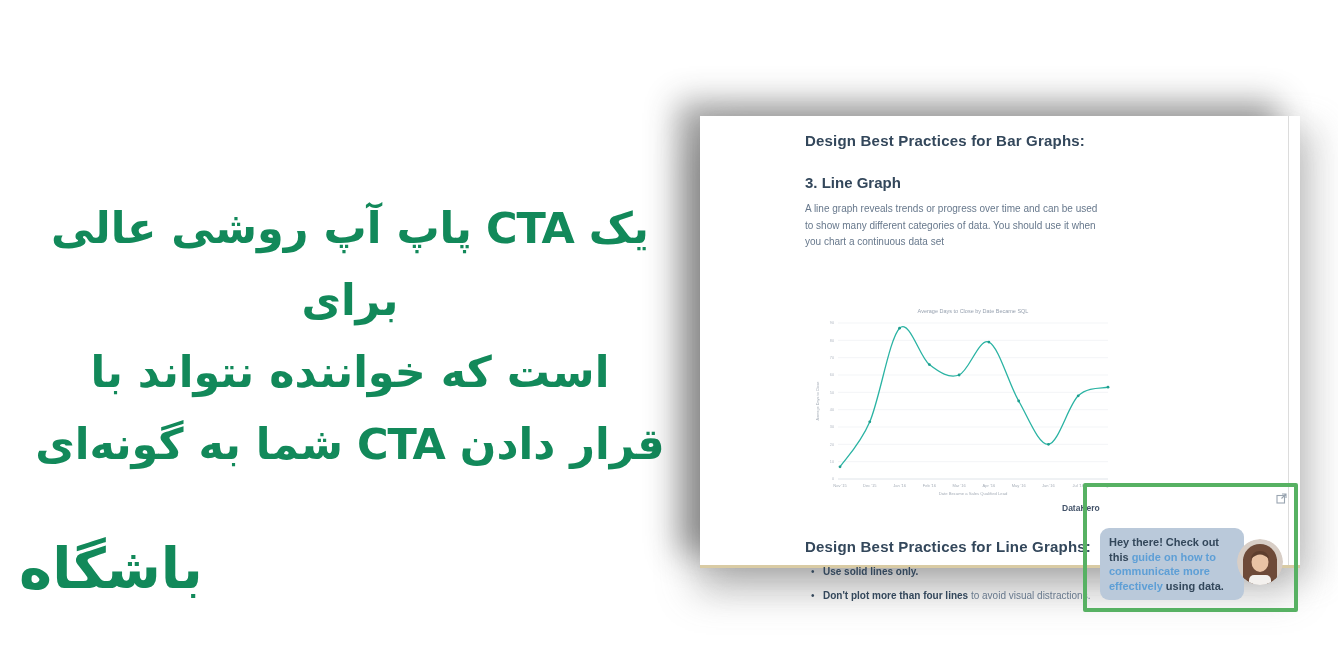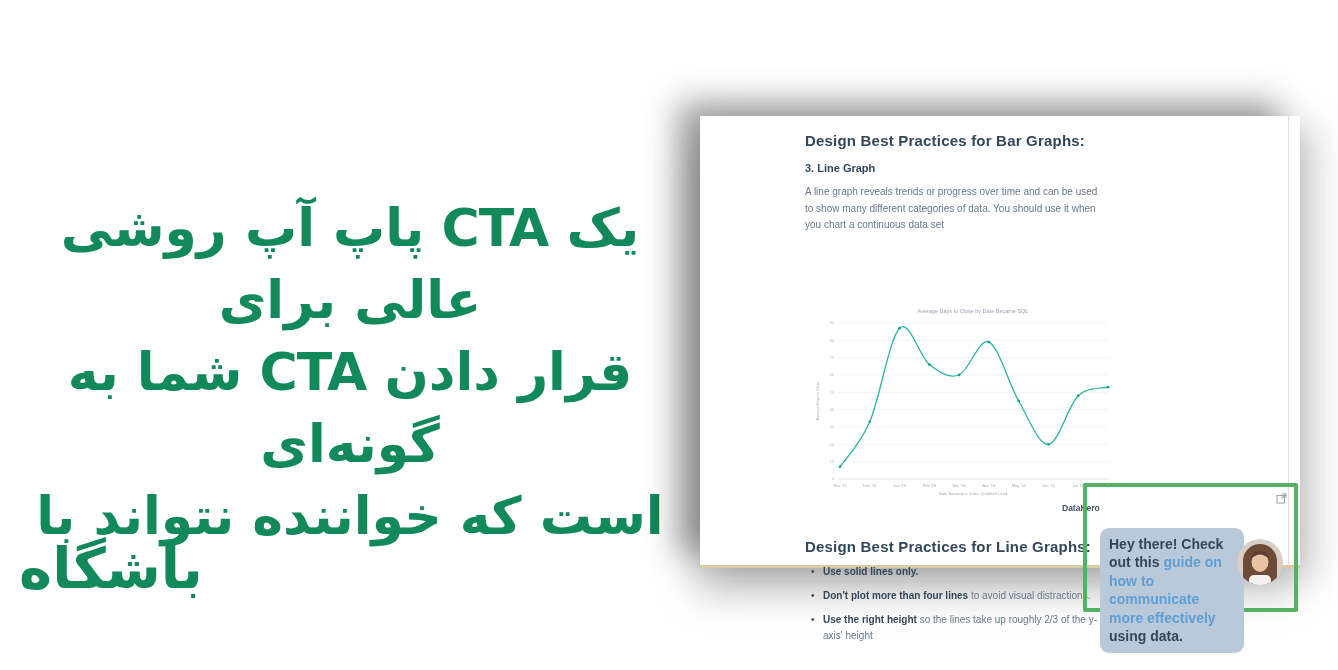--- a/index.html
+++ b/index.html
@@ -5,21 +5,21 @@
   * { margin:0; padding:0; box-sizing:border-box; }
   html,body { width:1338px; height:670px; background:#ffffff; overflow:hidden;
               font-family:"Liberation Sans","DejaVu Sans",sans-serif; }
   .stage { position:relative; width:1338px; height:670px; background:#fff; }
 
   
   .fa-caption {
     position:absolute; left:0; top:192px; width:700px;
     direction:rtl; text-align:center;
     font-family:"DejaVu Sans",sans-serif;
-    font-weight:700; font-size:52px; line-height:72px;
+    font-weight:700; font-size:43px; line-height:72px;
     color:#12895a; letter-spacing:-1px;
   }
   
   .logo {
     position:absolute; left:16px; top:540px; width:190px;
     direction:rtl; text-align:center;
     font-family:"DejaVu Sans",sans-serif;
     font-weight:700; color:#12895a; line-height:58px; font-size:56px;
   }
 
@@ -33,54 +33,54 @@
                20px 10px 30px rgba(150,150,150,.30);
   }
   .card .edge-line { position:absolute; top:0; bottom:0; left:588px; width:1px; background:#dcdcdc; }
   .content { position:relative; padding:16px 18px 0 105px; width:100%; height:100%; }
   .h1 { font-size:15px; font-weight:700; color:#33475b; letter-spacing:.2px; }
   .bullets { list-style:none; margin:9px 0 0 6px; }
   .bullets li { position:relative; padding-left:12px; font-size:10px; line-height:1.6;
                 color:#67788c; width:300px; margin-bottom:8px; }
   .bullets li::before { content:"•"; position:absolute; left:0; top:0; color:#33475b; font-size:10px; }
   .bullets .b { font-weight:700; color:#33475b; }
-  .h2 { font-size:11px; font-weight:600; color:#33475b; margin-top:13px; }
+  .h2 { font-size:15px; font-weight:600; color:#33475b; margin-top:25px; }
   .para { font-size:10px; line-height:1.65; color:#67788c; width:302px; margin-top:10px; }
   .chart-wrap { position:absolute; left:110px; top:185px; width:310px; height:215px; }
   .chart-wrap svg { display:block; }
   .sec2 { position:absolute; left:105px; top:422px; width:340px; }
 
   
   .popup {
     position:absolute; left:1083px; top:483px; width:215px; height:129px;
     border:4px solid #57b163; border-radius:2px; background:transparent; z-index:5;
   }
   .popout { position:absolute; right:7px; top:6px; width:11px; height:11px; cursor:pointer; }
   .bubble {
     position:absolute; left:13px; top:41px; width:144px;
     background:#bac9da; border-radius:9px; padding:7px 9px;
-    font-size:14px; font-weight:700; line-height:1.32; color:#33475b;
+    font-size:11px; font-weight:700; line-height:1.32; color:#33475b;
   }
   .bubble .tail {
     position:absolute; right:-9px; top:34px; width:0; height:0;
     border-top:8px solid transparent; border-bottom:8px solid transparent;
     border-left:11px solid #bac9da;
   }
   .bubble a { color:#5e9fd6; text-decoration:none; font-weight:700; cursor:pointer; }
   .avatar { position:absolute; right:11px; top:52px; width:46px; height:46px; border-radius:50%; overflow:hidden; }
 </style>
 </head>
 <body>
 
 <div class="stage">
 
   <div class="fa-caption">
     <div>یک CTA پاپ آپ روشی عالی برای</div>
+    <div>است که خواننده نتواند با</div>
     <div>قرار دادن CTA شما به گونه‌ای</div>
-    <div>است که خواننده نتواند با</div>
   </div>
 
   <div class="logo">
     <div>باشگاه</div>
   </div>
 
   <div class="card">
     <div class="edge-line"></div>
     <div class="content">
       <div class="h1">Design Best Practices for Bar Graphs:</div>
@@ -137,21 +137,20 @@
             <circle cx="298" cy="86.13333333333333" r="1.4" fill="#1f9e8e"></circle>
             <text x="252" y="210" font-size="8.5" font-weight="bold" fill="#44546a">DataHero</text>
           </svg>
       </div>
 
       <div class="sec2">
         <div class="h1">Design Best Practices for Line Graphs:</div>
         <ul class="bullets">
             <li><span class="b">Use solid lines only.</span><span></span></li>
             <li><span class="b">Don't plot more than four lines</span><span> to avoid visual distractions.</span></li>
-            <li><span class="b">Use the right height</span><span> so the lines take up roughly 2/3 of the y-axis' height</span></li>
           </ul>
       </div>
     </div>
   </div>
 
   <div class="popup">
     <svg class="popout" viewBox="0 0 11 11">
       <rect x="1" y="2.5" width="7.5" height="7.5" fill="none" stroke="#9aa5b1" stroke-width="1.1"></rect>
       <path d="M6 1 h4 v4 M10 1 L5.5 5.5" fill="none" stroke="#9aa5b1" stroke-width="1.1"></path>
     </svg>

